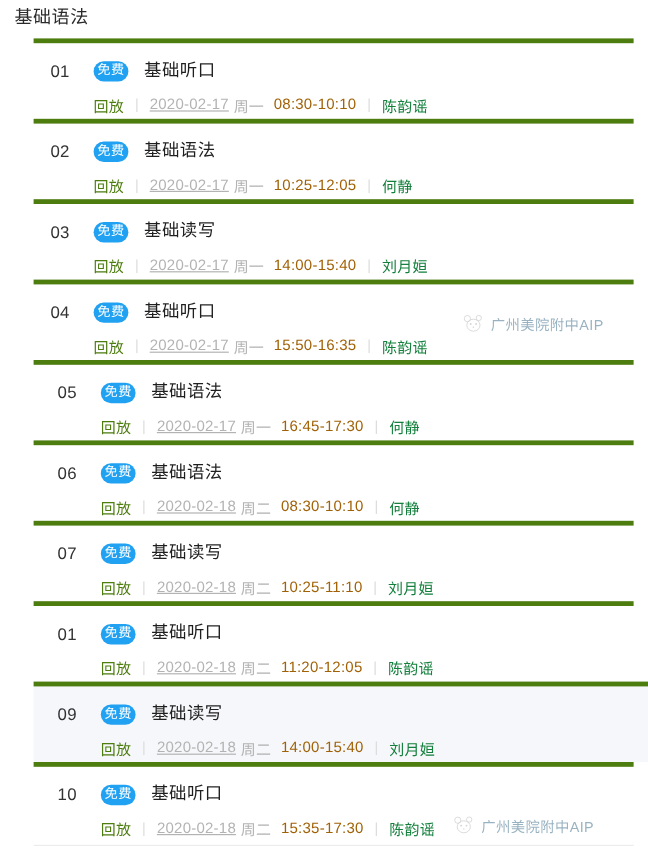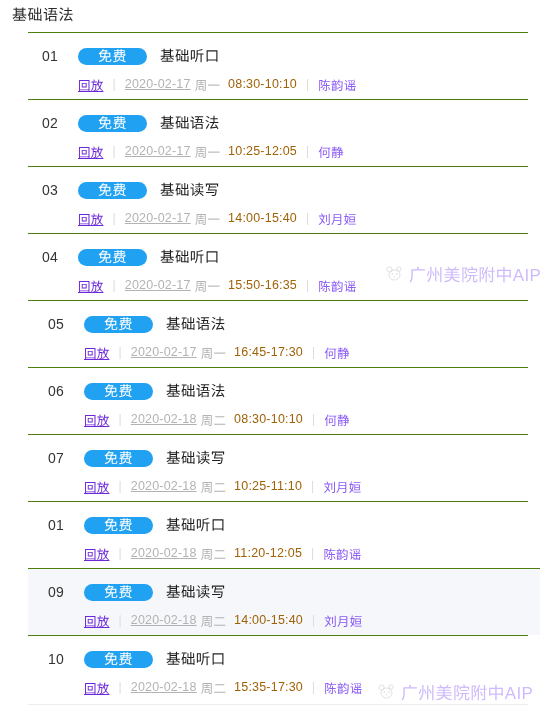--- a/index.html
+++ b/index.html
@@ -37,21 +37,21 @@
     top: 32px;
     width: 540px;
   }
 
   .lesson-row {
     position: relative;
     box-sizing: border-box;
     height: 67px;
     padding: 13px 0 0 0;
     margin: 0 12px 0 28px;
-    border-top: 1px solid #4d7c0f;
+    border-top: 4px solid #4d7c0f;
   }
   .lesson-row.is-active {
     background: #f5f7fa;
     margin-right: 0;
     padding-left: 0;
   }
   .lesson-row.shifted .row-inner { padding-left: 6px; }
 
   .row-inner {
     padding-left: 0;
@@ -72,25 +72,25 @@
     width: 24px;
     flex: 0 0 auto;
     letter-spacing: 0.3px;
   }
 
   .free-badge {
     flex: 0 0 auto;
     margin-left: 12px;
     background: #21a1f1;
     color: #ffffff;
-    font-size: 14px;
+    font-size: 11px;
     line-height: 17px;
     height: 17px;
     border-radius: 9px;
-    padding: 0 20px;
+    padding: 0 3px;
     letter-spacing: 0.5px;
     white-space: nowrap;
     display: inline-block;
   }
 
   .lesson-title {
     flex: 0 0 auto;
     margin-left: 13px;
     font-size: 14.5px;
     color: #1f1f1f;
@@ -104,44 +104,44 @@
     display: flex;
     align-items: center;
     height: 20px;
     margin-top: 7px;
     padding-left: 50px;
     font-size: 12.5px;
     color: #a9a9a9;
     letter-spacing: 0.2px;
     white-space: nowrap;
   }
-  .meta-replay { color: #6d28d9; text-decoration: underline; }
+  .meta-replay { color: #4d7c0f; }
   .meta-sep {
     color: #dcdcdc;
     margin: 0 9px;
     font-size: 12px;
   }
   .meta-date { color: #b3b3b3; text-decoration: underline; }
   .meta-weekday { color: #b3b3b3; margin-left: 4px; }
   .meta-time { color: #a16207; margin-left: 8px; }
-  .meta-teacher { color: #8b5cf6; }
+  .meta-teacher { color: #15803d; }
 
   
   .watermark {
     position: absolute;
     display: flex;
     align-items: center;
     gap: 6px;
     opacity: 0.42;
     pointer-events: none;
     user-select: none;
   }
   .watermark .wm-text {
-    font-size: 17px;
-    color: #8b5cf6;
+    font-size: 12px;
+    color: #0c4a6e;
     letter-spacing: 0.3px;
     white-space: nowrap;
   }
   .wm-icon {
     width: 17px;
     height: 15px;
     display: block;
   }
   #watermark-middle { left: 386px; top: 261px; }
   #watermark-bottom { left: 378px; top: 679px; }

